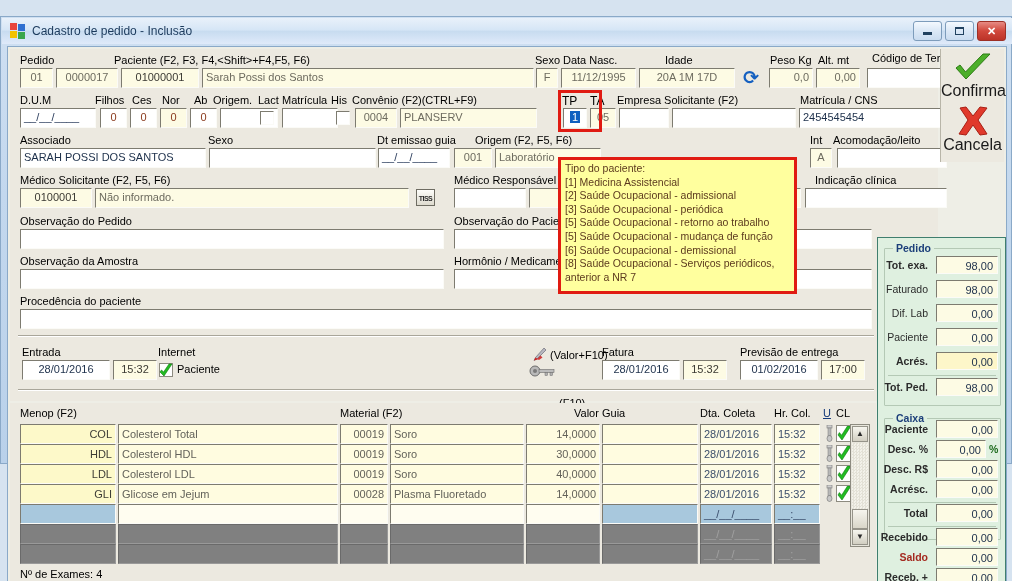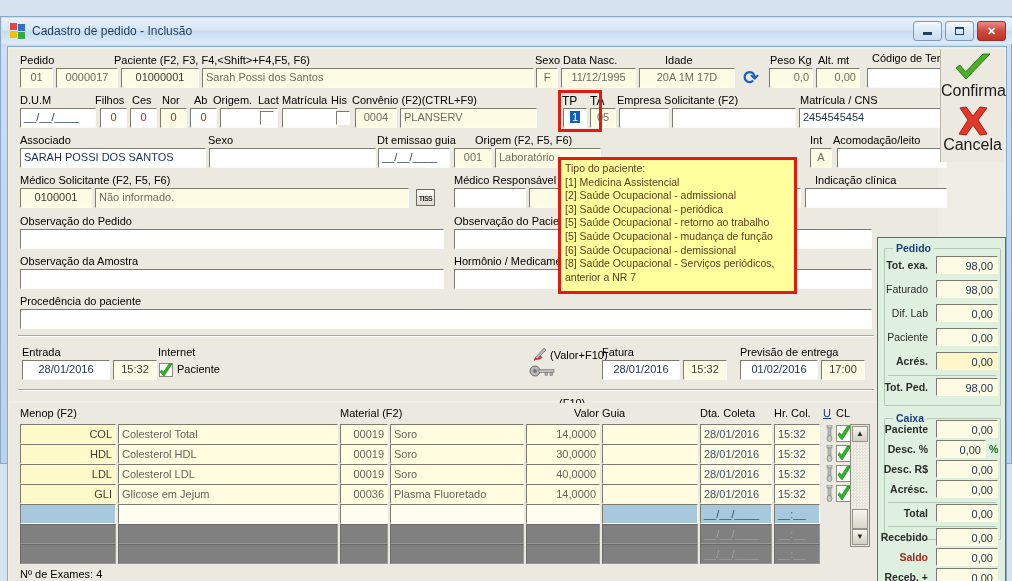--- a/index.html
+++ b/index.html
@@ -449,21 +449,21 @@
             <div class="tubeico" style="left: 814px; top: 62px;"><svg width="11" height="18" viewBox="0 0 11 18">
                 <rect x="3" y="0" width="5" height="3" fill="#cfcfcf" stroke="#7a7a7a" stroke-width="0.6"></rect>
                 <rect x="4" y="3" width="3" height="8" fill="#b8b8b8" stroke="#7a7a7a" stroke-width="0.5"></rect>
                 <ellipse cx="5.5" cy="13.5" rx="2.5" ry="3" fill="#c8c8c8" stroke="#6f6f6f" stroke-width="0.6"></ellipse>
               </svg></div>
             <div class="clico" style="left: 826px; top: 62px;"><svg width="15" height="15" viewBox="0 0 15 15">
                 <path d="M1 9 L5 14 L14 0 L10.5 0 L4.6 9.2 L2.4 6.6 Z" fill="#22bb22" stroke="#0b7a0b" stroke-width="0.6"></path>
               </svg></div>
             <div class="gcell code num" style="left: 10px; top: 81px; width: 96px;">GLI</div>
             <div class="gcell " style="left: 108px; top: 81px; width: 220px;">Glicose em Jejum</div>
-            <div class="gcell num" style="left: 330px; top: 81px; width: 48px;">00036</div>
+            <div class="gcell num" style="left: 330px; top: 81px; width: 48px;">00028</div>
             <div class="gcell " style="left: 380px; top: 81px; width: 134px;">Plasma Fluoretado</div>
             <div class="gcell num" style="left: 516px; top: 81px; width: 74px;">14,0000</div>
             <div class="gcell " style="left: 592px; top: 81px; width: 96px;"></div>
             <div class="gcell ctr datemask" style="left: 690px; top: 81px; width: 72px; background: rgb(253, 251, 228);">28/01/2016</div>
             <div class="gcell ctr datemask" style="left: 764px; top: 81px; width: 46px; background: rgb(253, 251, 228);">15:32</div>
             <div class="tubeico" style="left: 814px; top: 82px;"><svg width="11" height="18" viewBox="0 0 11 18">
                 <rect x="3" y="0" width="5" height="3" fill="#cfcfcf" stroke="#7a7a7a" stroke-width="0.6"></rect>
                 <rect x="4" y="3" width="3" height="8" fill="#b8b8b8" stroke="#7a7a7a" stroke-width="0.5"></rect>
                 <ellipse cx="5.5" cy="13.5" rx="2.5" ry="3" fill="#c8c8c8" stroke="#6f6f6f" stroke-width="0.6"></ellipse>
               </svg></div>

